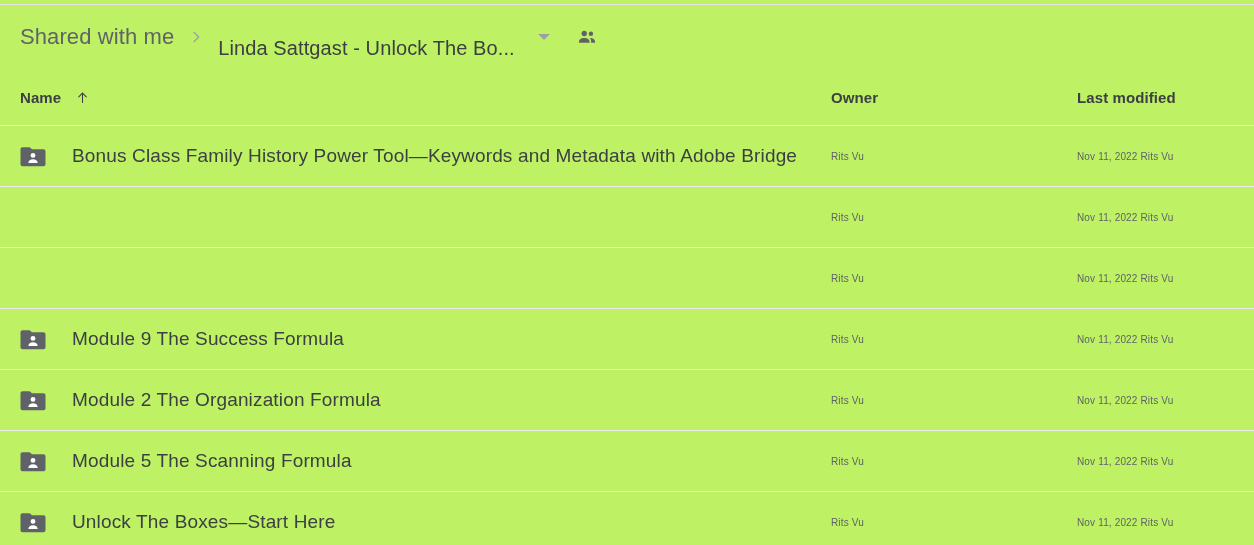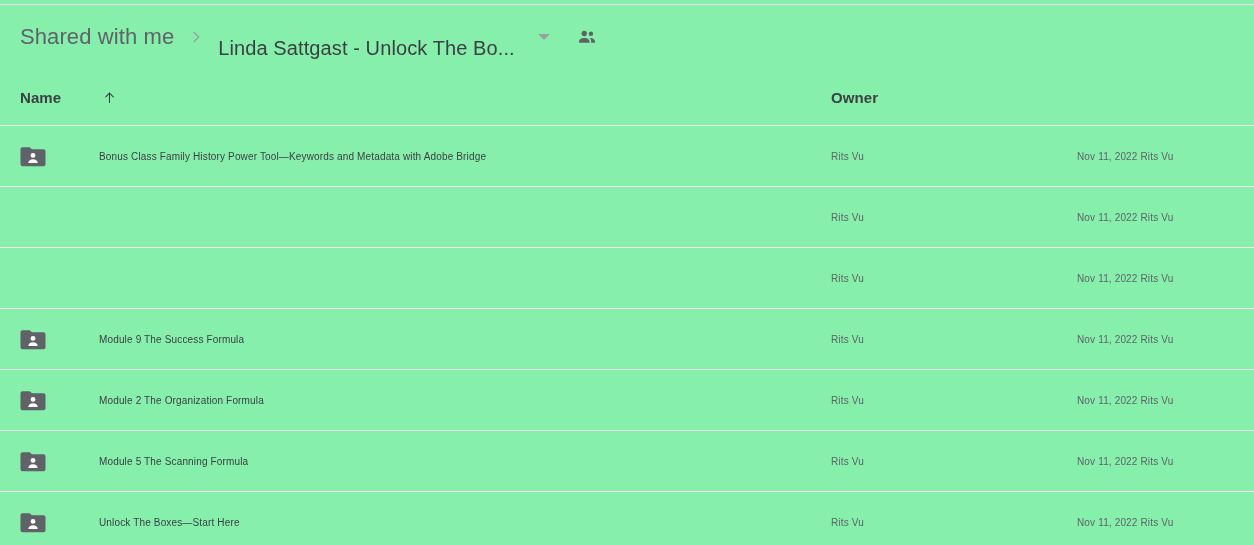--- a/index.html
+++ b/index.html
@@ -12,21 +12,21 @@
     height: 545px;
     overflow: hidden;
     font-family: "Liberation Sans", sans-serif;
     -webkit-font-smoothing: antialiased;
   }
 
   #app {
     position: relative;
     width: 1254px;
     height: 545px;
-    background: #86efac;
+    background: #bef264;
     box-sizing: border-box;
   }
 
   
   .top-rule {
     position: absolute;
     top: 4px;
     left: 0;
     width: 1254px;
     height: 1px;
@@ -105,21 +105,21 @@
     width: 1254px;
     height: 476px;
   }
 
   .hrule {
     width: 1254px;
     height: 1px;
     background: #e8eaed;
   }
 
-  .col-name      { position: absolute; left: 20px; gap: 27px; }
+  .col-name      { position: absolute; left: 20px; }
   .col-owner     { position: absolute; left: 809px; margin-left: 22px; }
   .col-modified  { position: absolute; left: 1077px; }
 
   .head-row {
     position: relative;
     height: 56px;
   }
   .head-row .cell {
     position: absolute;
     top: 0;
@@ -158,21 +158,21 @@
   .folder-icon {
     width: 26px;
     height: 21px;
     position: relative;
     flex: 0 0 auto;
     margin-right: 26px;
   }
   .folder-icon svg { display: block; }
 
   .file-name {
-    font-size: 10px;
+    font-size: 19px;
     color: #3c4043;
     letter-spacing: 0.15px;
   }
   .owner-text,
   .modified-text {
     font-size: 10px;
     color: #5f6368;
     letter-spacing: 0.15px;
   }
 </style>
@@ -217,20 +217,23 @@
         <span class="sort-arrow">
           <svg width="15" height="15" viewBox="0 0 24 24" fill="none" stroke="currentColor" stroke-width="1.7" stroke-linecap="round" stroke-linejoin="round">
             <line x1="12" y1="20" x2="12" y2="5"></line>
             <polyline points="6 11 12 5 18 11"></polyline>
           </svg>
         </span>
       </div>
       <div class="cell col-owner">
         <span>Owner</span>
       </div>
+      <div class="cell col-modified">
+        <span>Last modified</span>
+      </div>
     </div>
 
     <div class="hrule"></div>
 
     <div id="rows">
         <div class="file-row">
           <div class="cell col-name">
             <span class="folder-icon">
               <svg width="26" height="21" viewBox="0 0 26 21" fill="none">
                 <path d="M2.6 1.2h6.6c.5 0 .9.2 1.2.5l1.5 1.6h11.5c1.2 0 2.1.9 2.1 2v12.9c0 1.1-.9 2-2.1 2H2.6C1.4 20.2.5 19.3.5 18.2V3.2c0-1.1.9-2 2.1-2z" fill="#5f6368"></path>

